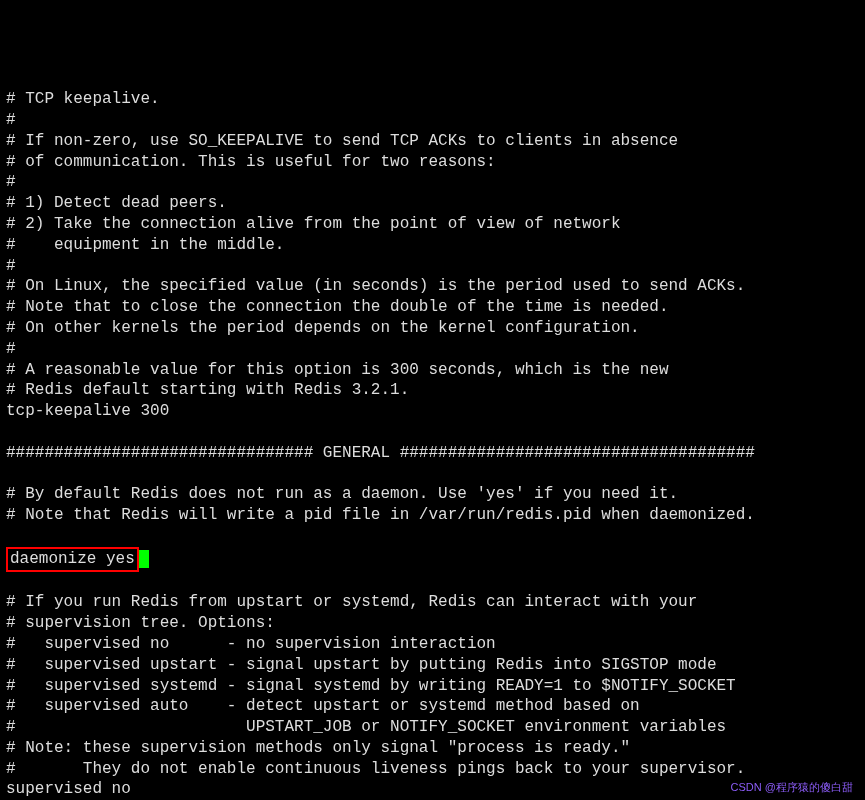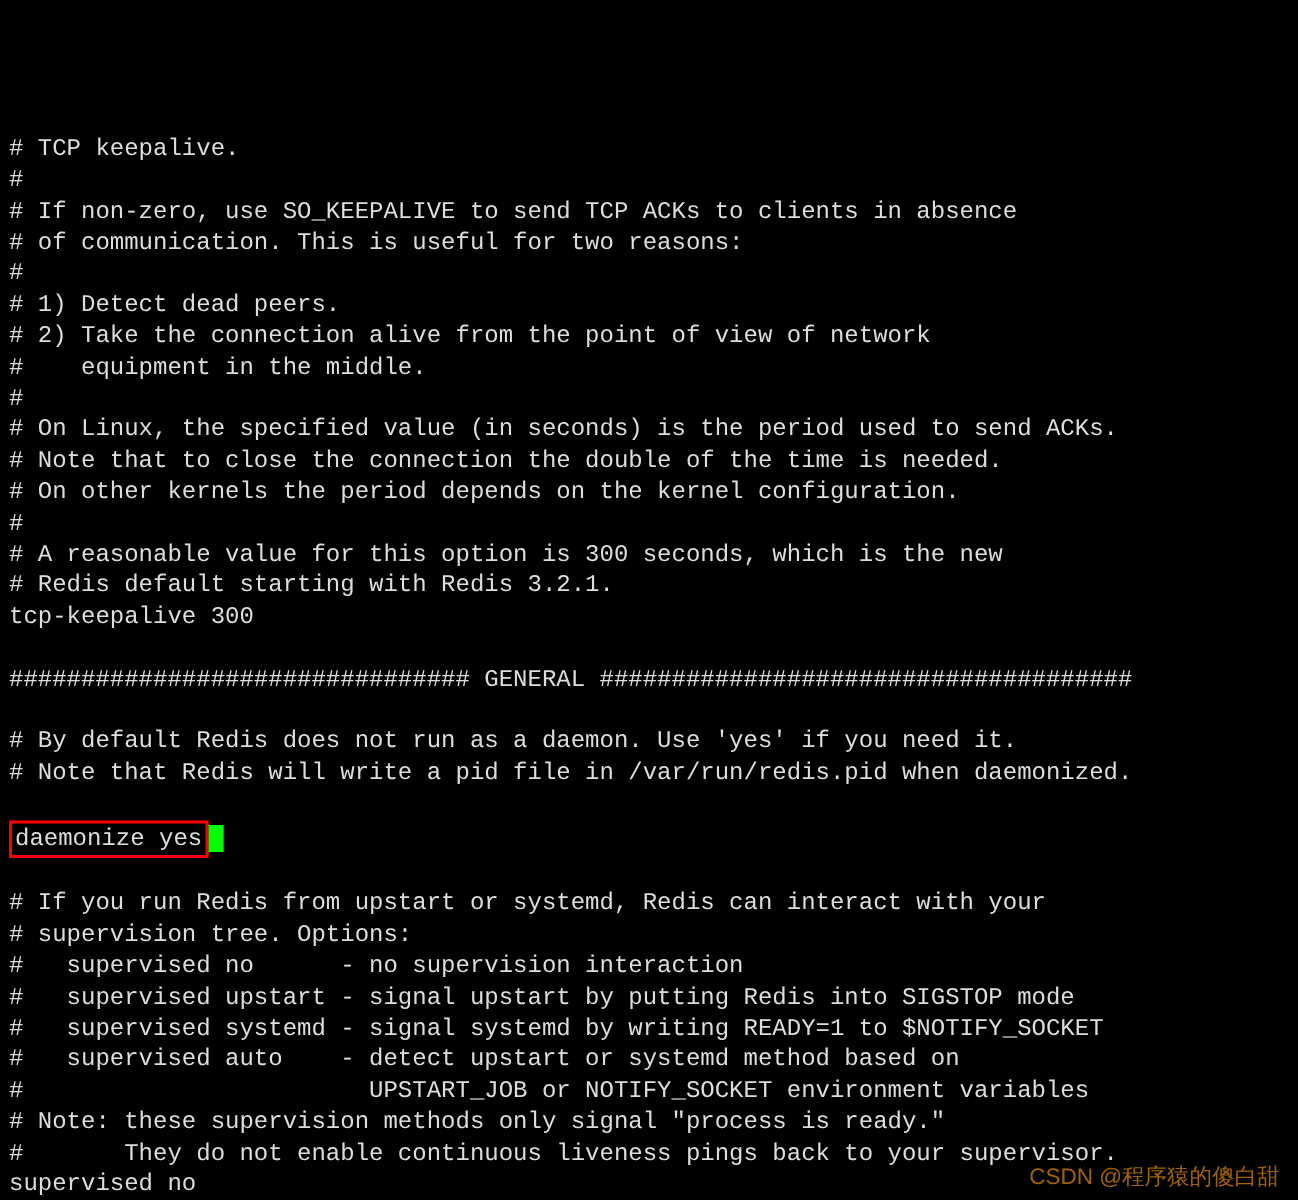--- a/index.html
+++ b/index.html
@@ -30,23 +30,23 @@
       background: #0f0;
       display: inline-block;
       width: 10px;
       height: 18px;
       vertical-align: text-bottom;
     }
     .watermark {
       position: absolute;
       right: 12px;
       bottom: 6px;
-      color: #a16207;
+      color: #8b5cf6;
       font-family: sans-serif;
-      font-size: 15px;
+      font-size: 11px;
       white-space: nowrap;
     }
   </style>
 </head>
 <body>
 
 
 
 <div id="before"># TCP keepalive.
 #

